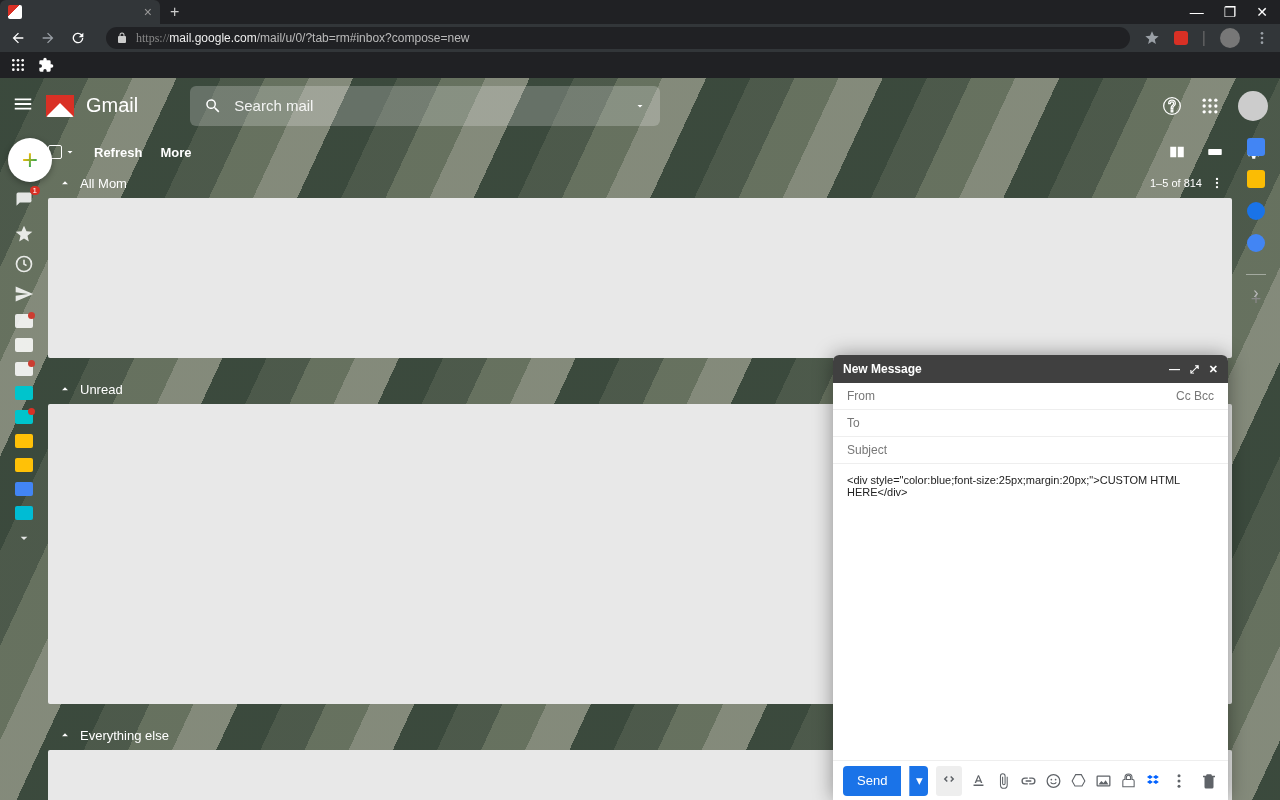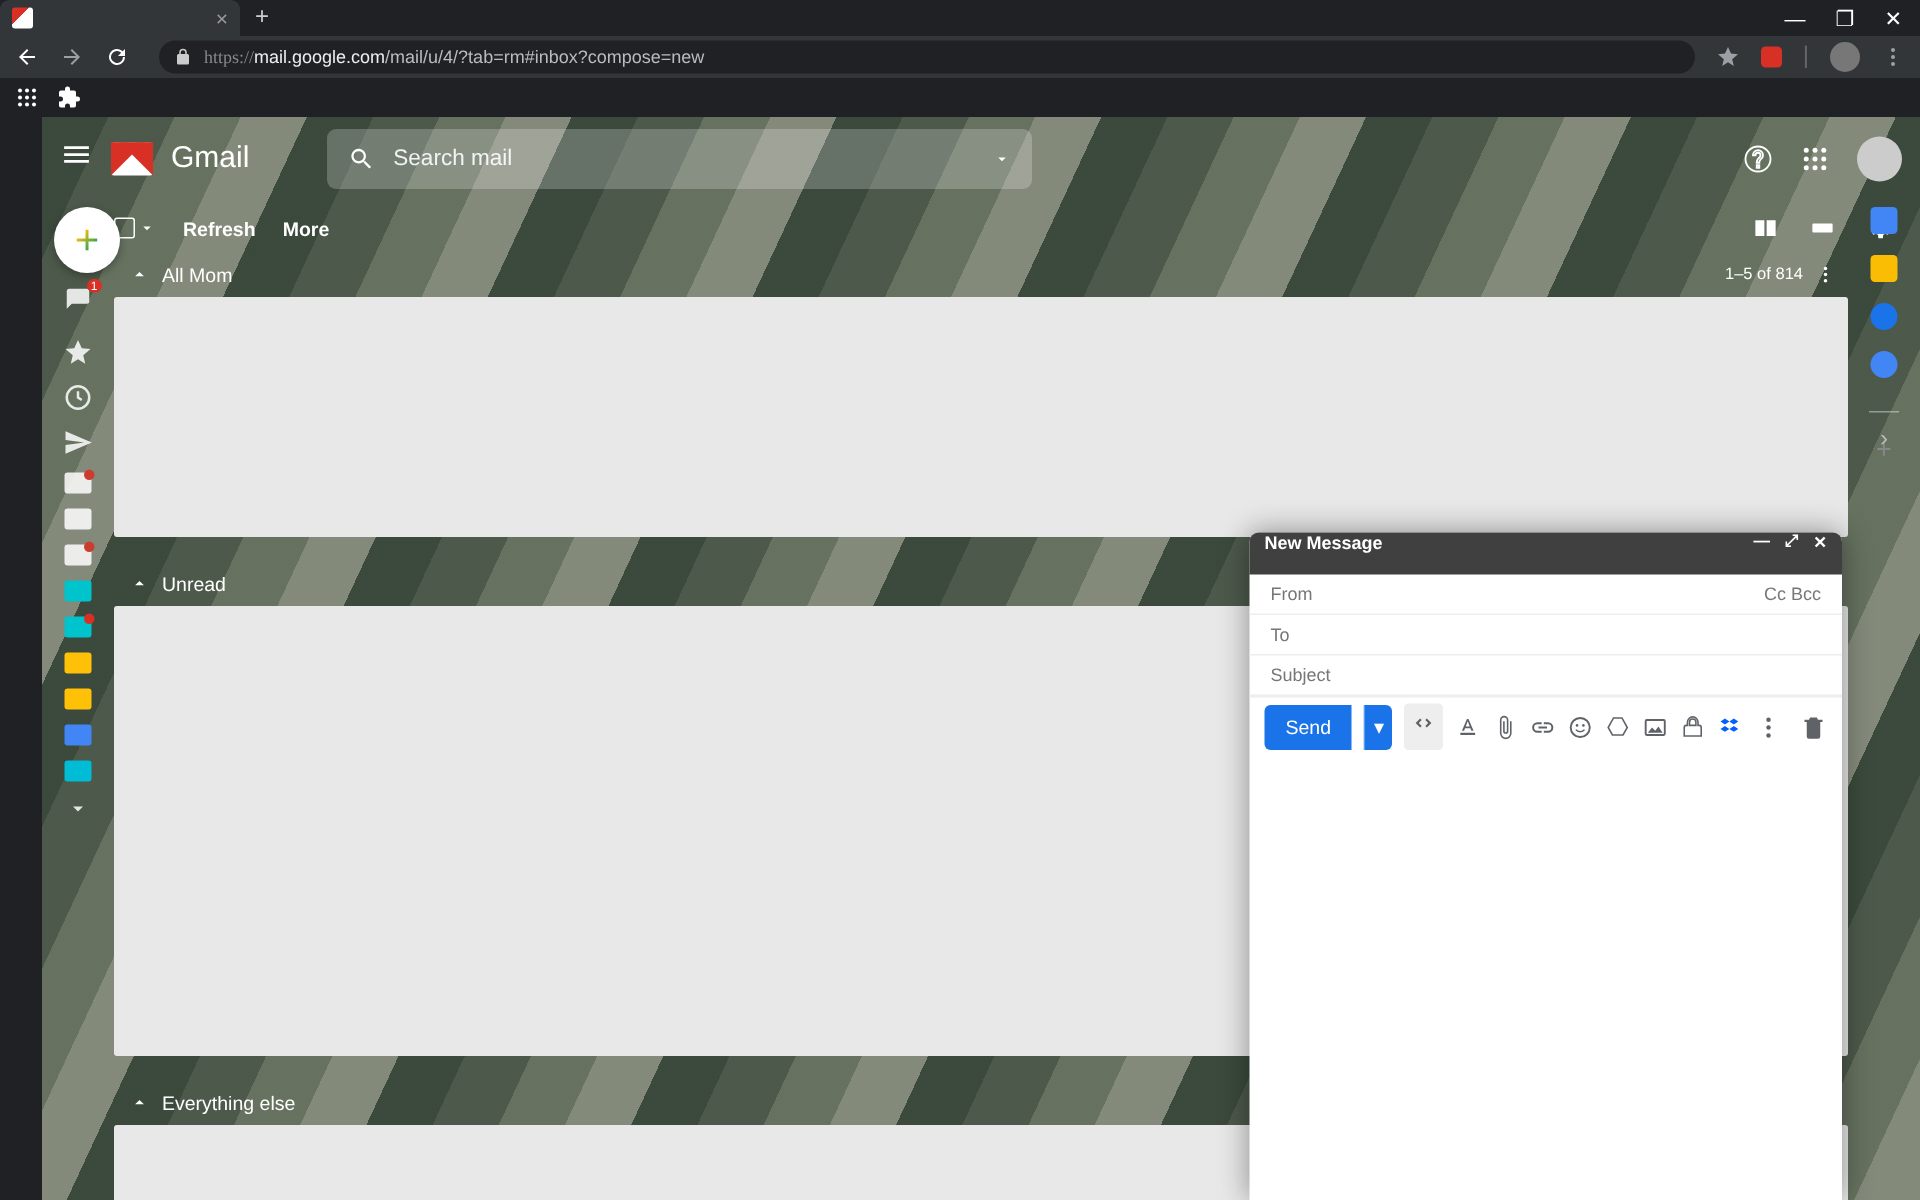--- a/index.html
+++ b/index.html
@@ -22,21 +22,20 @@
 .addr-right { display:flex; gap:14px; align-items:center; }
 .avatar-sm { width:20px; height:20px; border-radius:50%; background:#777;}
 .ext-row { height:26px; background:#202124; display:flex; align-items:center; padding:0 10px; gap:12px;}
 .ext-icon { width:16px; height:16px; fill:#fff;}
 
 
 .gmail-viewport { position:absolute; top:78px; left:0; right:0; bottom:0; background-size:cover; background-position:center;
   background-image: linear-gradient(rgba(60,70,60,0.08),rgba(60,70,60,0.08)),
     repeating-linear-gradient(115deg,#3b4a3d 0 40px,#4e5b4c 40px 80px,#6a7562 80px 120px,#8a9080 120px 160px),
     repeating-linear-gradient(65deg,rgba(180,190,170,0.25) 0 30px,rgba(90,100,90,0.25) 30px 70px);
-  margin-left: 28px;
 }
 .gmail-header { height:55px; display:flex; align-items:center; padding:0 12px; gap:12px;}
 .menu-btn svg{width:22px;height:22px;fill:#fff;}
 .gmail-logo { width:28px; height:22px; background:#fff; border-radius:2px; position:relative;}
 .gmail-logo::before{content:"";position:absolute;left:0;top:0;border:11px solid transparent;border-top-color:#d93025;border-left-color:#d93025;width:0;height:0;}
 .gmail-logo::after{content:"";position:absolute;right:0;top:0;border:11px solid transparent;border-top-color:#d93025;border-right-color:#d93025;width:0;height:0;}
 .gmail-word { color:#fff; font-size:20px; }
 .search-box { margin-left:40px; width:470px; height:40px; background:rgba(255,255,255,0.22); border-radius:6px; display:flex; align-items:center; padding:0 14px; gap:12px;}
 .search-box svg{width:18px;height:18px;fill:#fff;}
 .search-ph{color:#fff;opacity:0.9;font-size:15px;}
@@ -81,21 +80,21 @@
 .section-hdr svg{width:14px;height:14px;fill:#fff;}
 .sec-right{margin-left:auto;display:flex;gap:8px;align-items:center;font-size:11px;color:#fff;padding-right:8px}
 .panel{background:#e8e8e8;border-radius:2px;}
 .panel.p1{height:160px;}
 .panel.p2{height:300px;}
 .panel.p3{height:120px;}
 .gap{height:16px;}
 
 
 .compose-win{position:absolute;right:52px;bottom:0;width:395px;height:445px;background:#fff;border-radius:6px 6px 0 0;box-shadow:0 0 20px rgba(0,0,0,0.4);display:flex;flex-direction:column;}
-.cw-hdr{height:28px;background:#404040;border-radius:6px 6px 0 0;display:flex;align-items:flex-start;padding:0 10px;color:#fff;font-size:12px;font-weight:bold;}
+.cw-hdr{height:28px;background:#404040;border-radius:6px 6px 0 0;display:flex;align-items:center;padding:0 10px;color:#fff;font-size:12px;font-weight:bold;}
 .cw-hdr-ctrls{margin-left:auto;display:flex;gap:10px;}
 .cw-hdr-ctrls span{font-size:11px;cursor:default;}
 .cw-field{padding:6px 14px;border-bottom:1px solid #eee;font-size:12px;color:#777;display:flex;align-items:center;}
 .cc-bcc{margin-left:auto;color:#777;font-size:12px;}
 .cw-body{flex:1;padding:10px 14px;font-size:11px;color:#222;}
 .cw-footer{height:40px;border-top:1px solid #eee;display:flex;align-items:center;padding:0 10px;gap:8px;}
 .send-btn{background:#1a73e8;color:#fff;border:none;border-radius:4px 0 0 4px;height:30px;padding:0 14px;font-size:13px;font-weight:500;}
 .send-more{background:#1a73e8;color:#fff;border:none;border-radius:0 4px 4px 0;height:30px;width:20px;border-left:1px solid rgba(255,255,255,0.3);}
 .ft-ic{width:18px;height:18px;fill:#5f6368;}
 .ft-ic-box{background:#eee;border-radius:3px;padding:4px;}
@@ -126,21 +125,21 @@
     <svg class="nav-icon" viewBox="0 0 24 24">
         <path d="M4 11h12.2l-5.6-5.6L12 4l8 8-8 8-1.4-1.4L16.2 13H4z"></path>
       </svg>
     <svg class="nav-icon active" viewBox="0 0 24 24">
         <path d="M17.65 6.35A8 8 0 1 0 20 12h-2a6 6 0 1 1-1.76-4.24L13 11h7V4z"></path>
       </svg>
     <div class="url-field">
       <svg class="nav-icon" viewBox="0 0 24 24" style="width:12px;height:12px;fill:#ccc">
           <path d="M18 8h-1V6a5 5 0 0 0-10 0v2H6a2 2 0 0 0-2 2v10a2 2 0 0 0 2 2h12a2 2 0 0 0 2-2V10a2 2 0 0 0-2-2zM9 6a3 3 0 0 1 6 0v2H9z"></path>
         </svg>
-      <span class="url-text"><span class="url-scheme">https://</span><span style="color:#eee">mail.google.com</span><span>/mail/u/4/?tab=rm#inbox?compose=new</span></span>
+      <span class="url-text"><span class="url-scheme">https://</span><span style="color:#eee">mail.google.com</span><span>/mail/u/0/?tab=rm#inbox?compose=new</span></span>
     </div>
     <div class="addr-right">
       <svg class="nav-icon" viewBox="0 0 24 24">
           <path d="M12 17.3 6.2 21l1.6-6.8L2 9.2l7-.6L12 2l3 6.6 7 .6-5.8 5 1.6 6.8z"></path>
         </svg>
       <div style="width:14px;height:14px;background:#d93025;border-radius:3px"></div>
       <span style="color:#666">|</span>
       <div class="avatar-sm"></div>
       <svg class="nav-icon" viewBox="0 0 24 24">
           <circle cx="12" cy="5" r="2"></circle>
@@ -320,20 +319,21 @@
     <div class="cw-field">
       <span>From</span>
       <span class="cc-bcc"><span>Cc</span>&nbsp;<span>Bcc</span></span>
     </div>
     <div class="cw-field">
         <span>To</span>
       </div>
     <div class="cw-field">
         <span>Subject</span>
       </div>
+    <div class="cw-body"><span>&lt;div style="color:blue;font-size:25px;margin:20px;"&gt;CUSTOM HTML HERE&lt;/div&gt;</span></div>
     <div class="cw-footer">
       <button class="send-btn">Send</button>
       <button class="send-more">▾</button>
       <span class="ft-ic-box"><svg class="ft-ic" viewBox="0 0 24 24">
             <path d="M9 16l-4-4 4-4 1.4 1.4L7.8 12l2.6 2.6zm6-8l4 4-4 4-1.4-1.4L16.2 12l-2.6-2.6z"></path>
           </svg></span>
       <svg class="ft-ic" viewBox="0 0 24 24">
           <path d="M5 17h14v2H5zm4.5-4.2h5l.9 2.2h2.1L12.75 4h-1.5L6.5 15h2.1zm2.5-6.8 1.9 5h-3.8z"></path>
         </svg>
       <svg class="ft-ic" viewBox="0 0 24 24">

